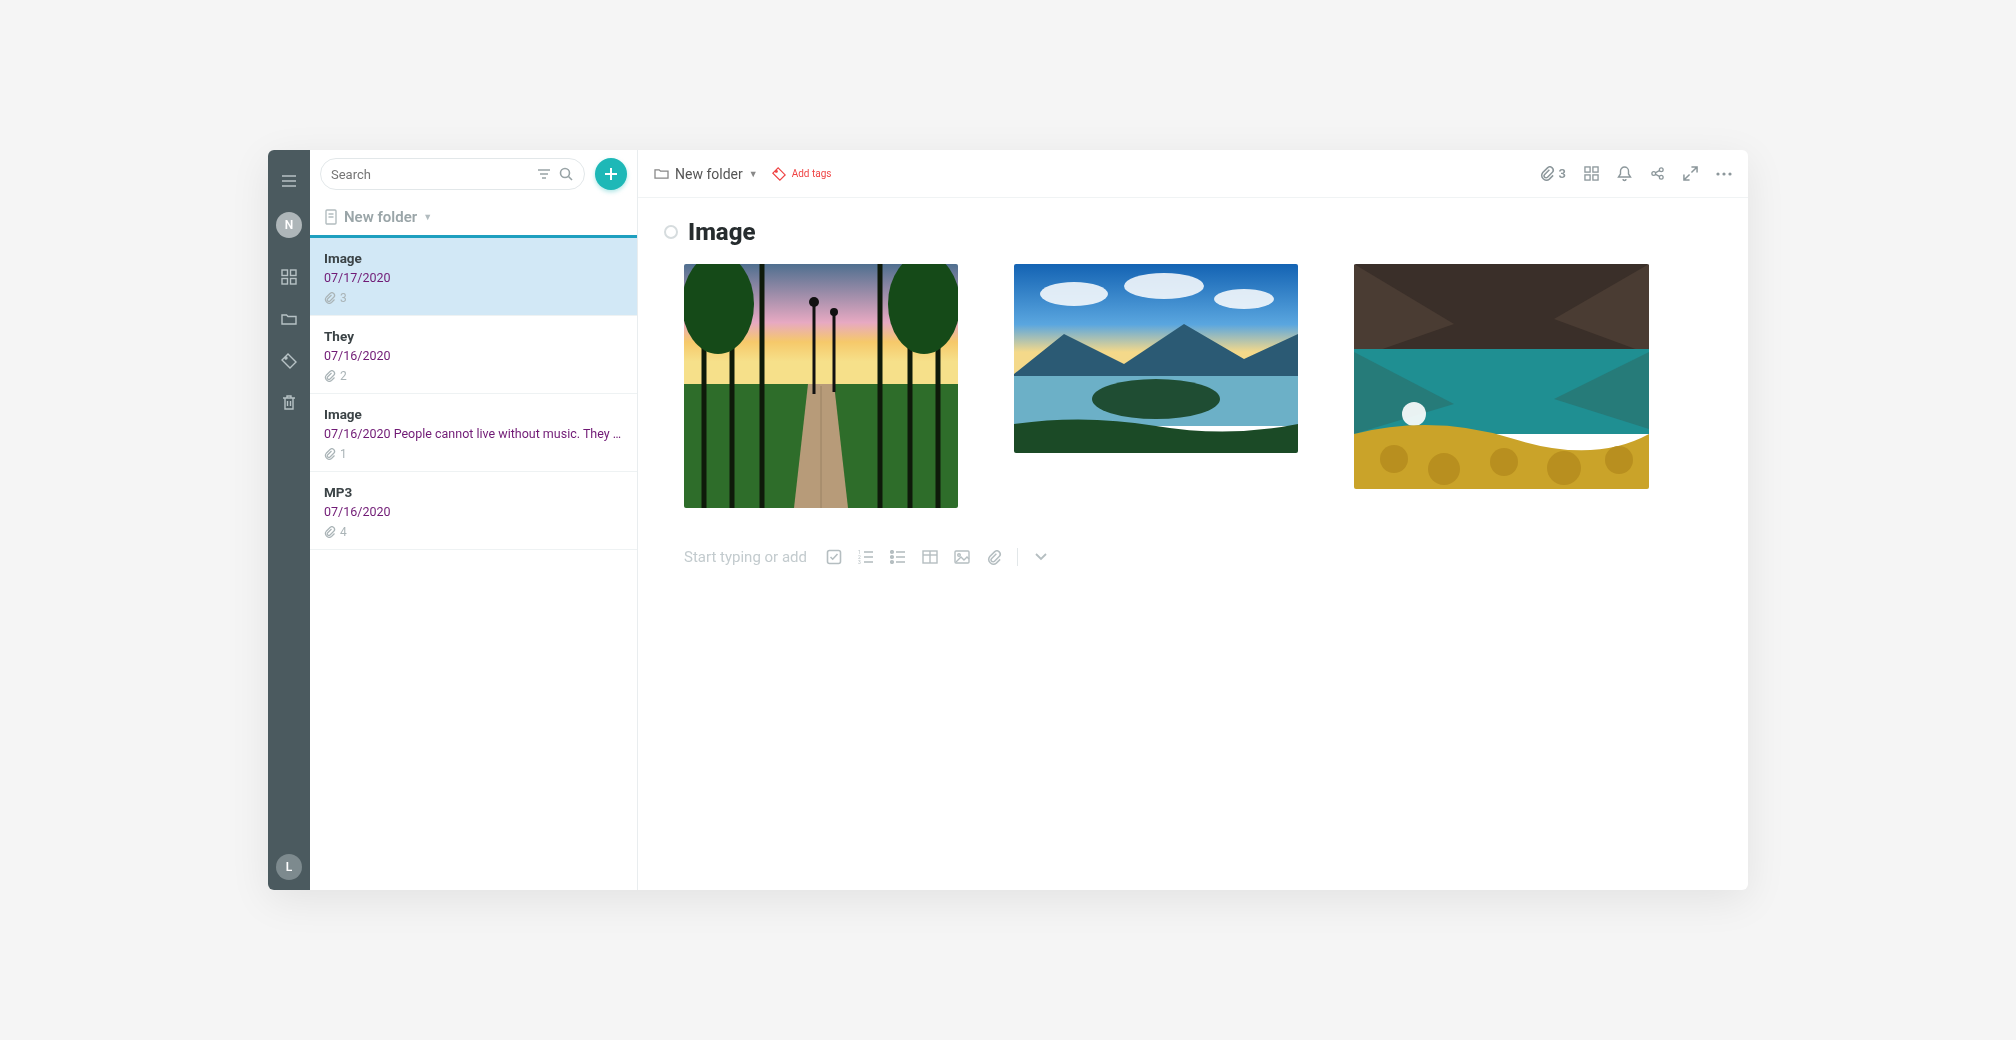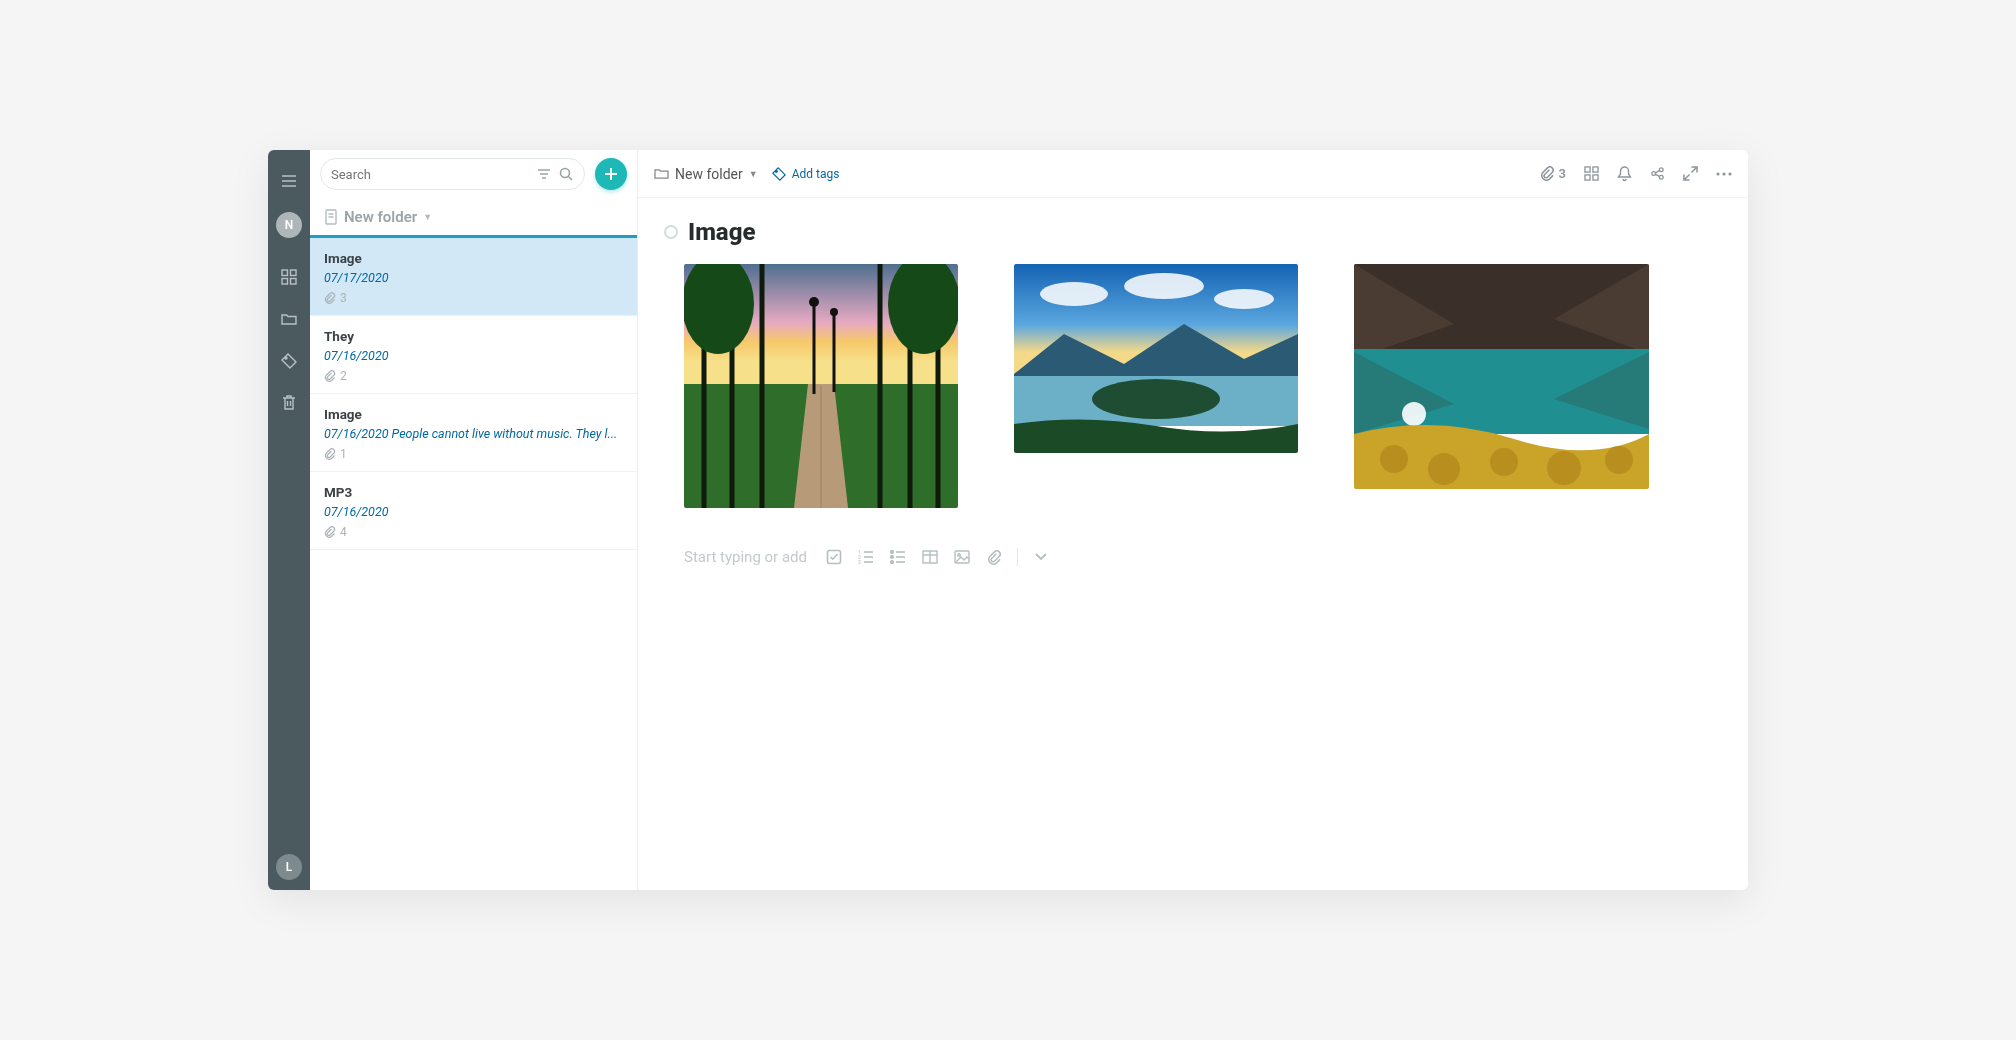--- a/index.html
+++ b/index.html
@@ -17,28 +17,28 @@
   .search { flex: 1; height: 32px; border: 1px solid #e2e7e9; border-radius: 16px; display: flex; align-items: center; padding: 0 10px; color: #aab2b5; font-size: 13px; gap: 6px; }
   .search input { border: none; outline: none; flex: 1; font-size: 13px; color: #555; background: transparent; }
   .search .ico { width: 16px; height: 16px; color: #98a3a6; display:flex; align-items:center; justify-content:center;}
   .addbtn { width: 32px; height: 32px; border-radius: 50%; background: #1eb8b7; color: #fff; display: flex; align-items: center; justify-content: center; cursor: pointer; font-size: 20px; line-height: 1; box-shadow: 0 2px 4px rgba(30,184,183,.35); }
   .folder-bar { height: 40px; display: flex; align-items: center; padding: 0 14px; border-bottom: 3px solid #1e9fbf; color: #9aa5a8; font-weight:600; font-size:15px; gap:6px;}
   .folder-bar .fic { color:#b2bcbf;}
   .notes { flex: 1; overflow-y: auto; }
   .note { padding: 12px 14px 10px; border-bottom: 1px solid #eef2f3; cursor: pointer; }
   .note.selected { background: #d2e8f6; }
   .note .title { font-weight: 700; font-size: 13.5px; color: #3b4346; margin-bottom: 4px; }
-  .note .sub { font-size: 12.5px; color: #0369a1; margin-bottom: 6px; white-space: nowrap; overflow: hidden; text-overflow: ellipsis; font-style: italic; }
+  .note .sub { font-size: 12.5px; color: #701a75; margin-bottom: 6px; white-space: nowrap; overflow: hidden; text-overflow: ellipsis; }
   .note .att { font-size: 12px; color: #aab4b7; display: flex; align-items: center; gap: 4px; }
   
   .main { flex: 1; display: flex; flex-direction: column; }
   .main-top { height: 48px; display: flex; align-items: center; padding: 0 16px; gap: 10px; border-bottom: 1px solid #f0f3f4; }
   .main-top .folder { display: flex; align-items: center; gap: 6px; color: #555; font-size: 14px; cursor: pointer; }
   .main-top .folder .caret { font-size: 9px; color: #888;}
-  .main-top .tags { display: flex; align-items: center; gap: 6px; color: #0369a1; font-size: 12px; cursor: pointer; margin-left: 4px; }
+  .main-top .tags { display: flex; align-items: center; gap: 6px; color: #ef4444; font-size: 10px; cursor: pointer; margin-left: 4px; }
   .main-top .right { margin-left: auto; display: flex; align-items: center; gap: 18px; color: #8c979b; }
   .main-top .right .grp { display: flex; align-items: center; gap: 4px; cursor: pointer; }
   .main-body { flex: 1; padding: 20px 26px; overflow-y: auto; }
   .doc-title-row { display:flex; align-items:center; gap:10px; margin-bottom: 18px;}
   .doc-title-row .circ { width:14px; height:14px; border:2px solid #d6dcde; border-radius:50%; }
   .doc-title { font-size: 24px; font-weight: 800; color: #262c2e; }
   .images { display: flex; gap: 56px; align-items: flex-start; margin-bottom: 40px; margin-left: 20px;}
   .img { border-radius: 2px; object-fit: cover; display:block; }
   .img.a { width: 274px; height: 244px; }
   .img.b { width: 284px; height: 189px; }

